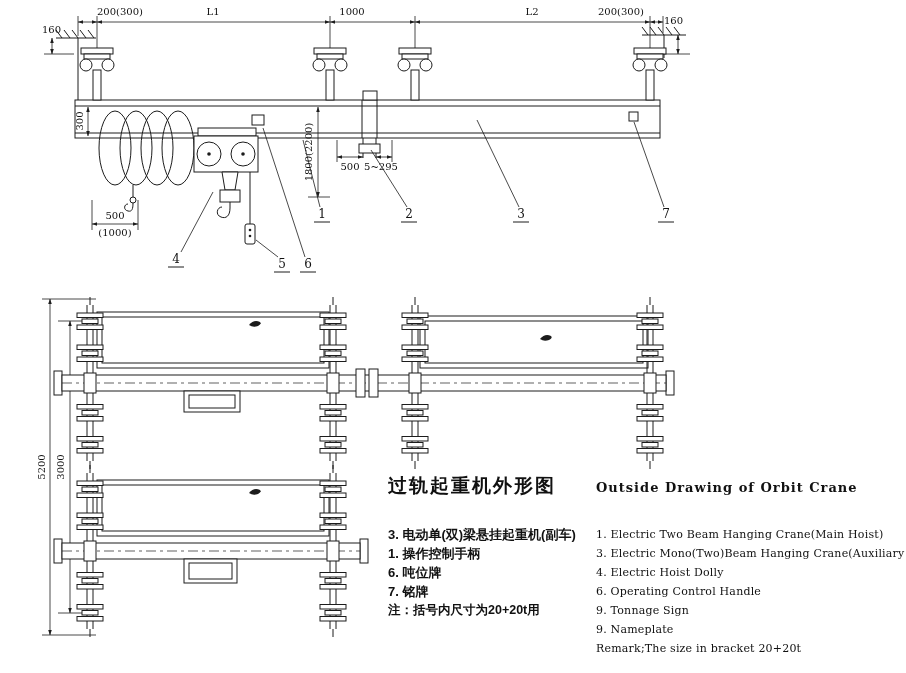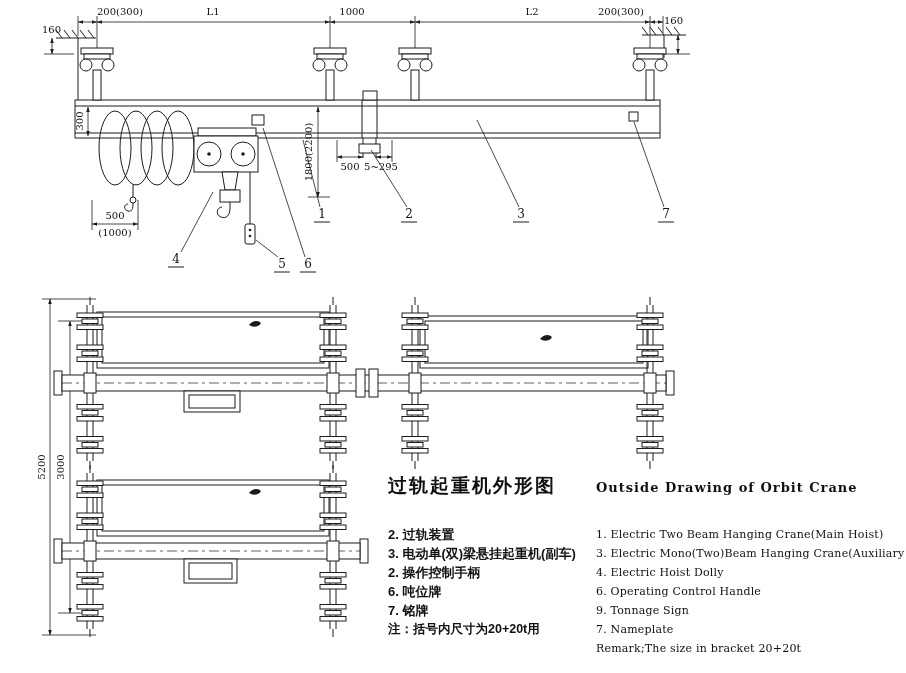--- a/index.html
+++ b/index.html
@@ -301,35 +301,34 @@
     <use href="#bp" x="415" y="383"></use>
     <use href="#bp" x="650" y="383"></use>
     <use href="#bp" x="90" y="551"></use>
     <use href="#bp" x="333" y="551"></use>
   </g>
 </svg>
 
 <div class="legend-cn">
   <div class="cn-title">过轨起重机外形图</div>
   <div class="cn-items">
-    <div class="cn-item">2. 过轨装置</div>
     <div class="cn-item">3. 电动单(双)梁悬挂起重机(副车)</div>
-    <div class="cn-item">2. 操作控制手柄</div>
+    <div class="cn-item">1. 操作控制手柄</div>
     <div class="cn-item">6. 吨位牌</div>
     <div class="cn-item">7. 铭牌</div>
     <div class="cn-note">注：括号内尺寸为20+20t用</div>
   </div>
 </div>
 
 <div class="legend-en">
   <div class="en-title">Outside Drawing of Orbit Crane</div>
   <div class="en-items">
     <div class="en-item">1. Electric Two Beam Hanging Crane(Main Hoist)</div>
     <div class="en-item">3. Electric Mono(Two)Beam Hanging Crane(Auxiliary Hoist)</div>
     <div class="en-item">4. Electric Hoist Dolly</div>
     <div class="en-item">6. Operating Control Handle</div>
     <div class="en-item">9. Tonnage Sign</div>
-    <div class="en-item">7. Nameplate</div>
+    <div class="en-item">9. Nameplate</div>
     <div class="en-remark">Remark;The size in bracket 20+20t</div>
   </div>
 </div>
 
 </div>
 
 </body></html>

